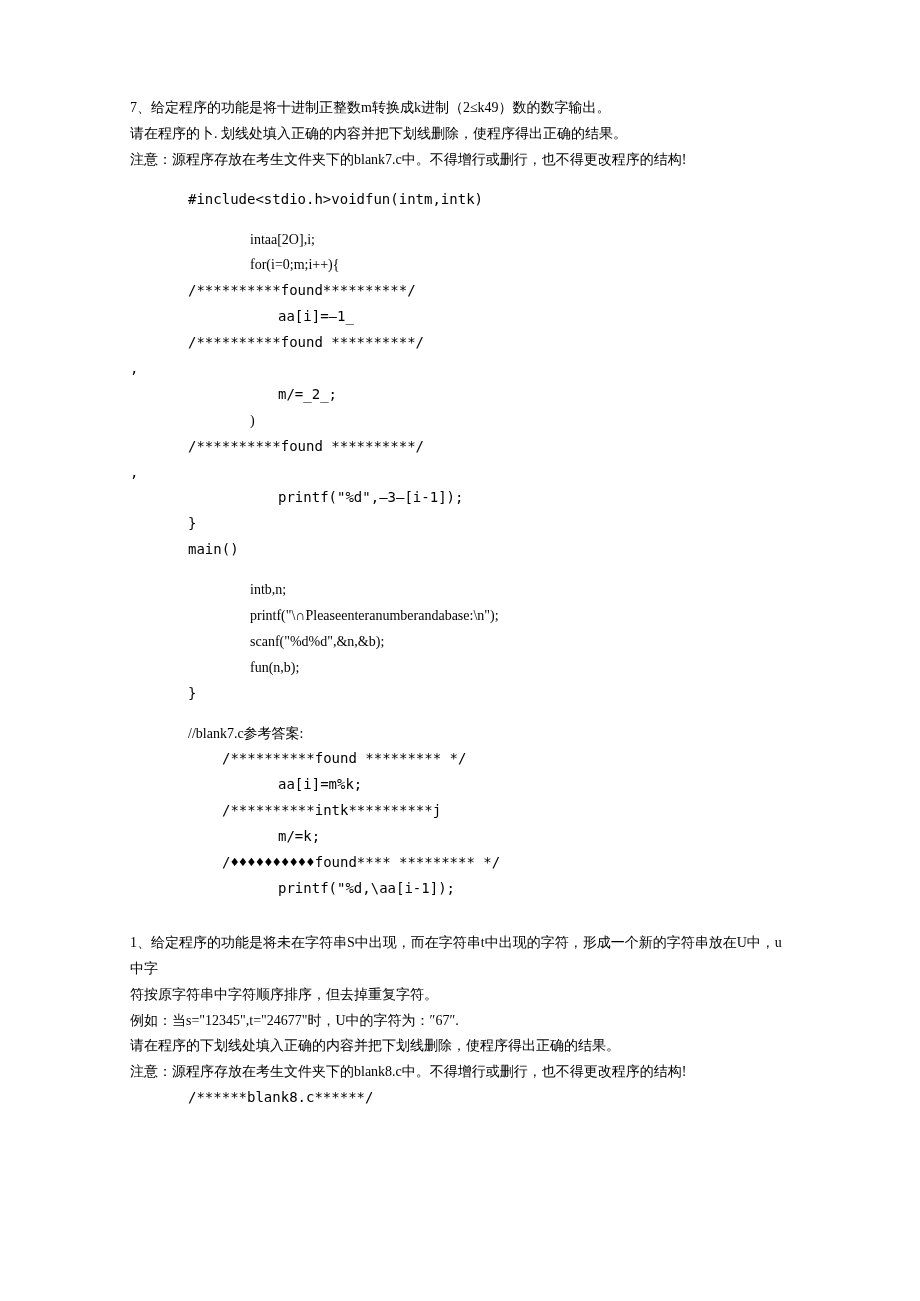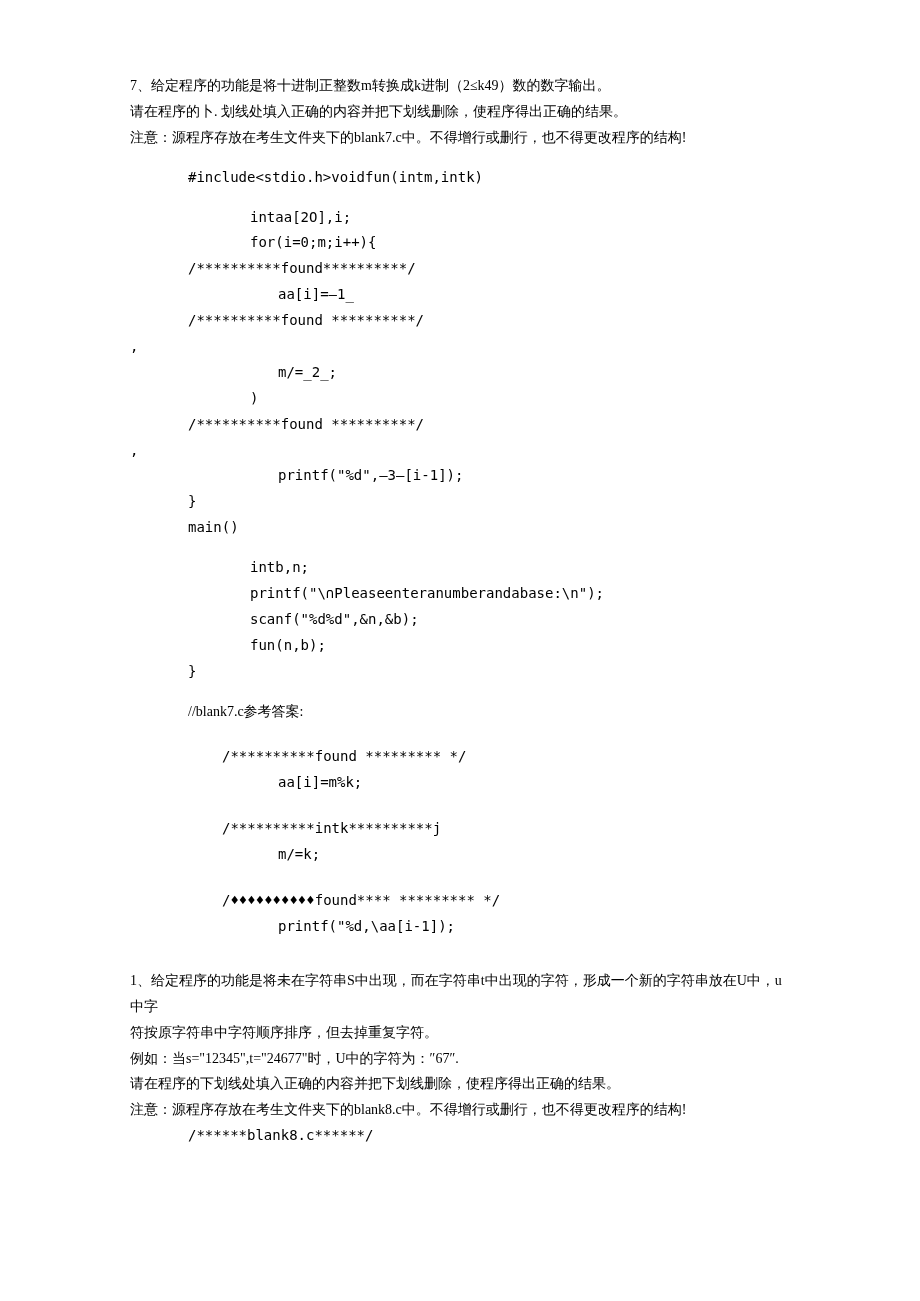--- a/index.html
+++ b/index.html
@@ -6,32 +6,32 @@
     margin: 0;
     padding: 0;
     background: #ffffff;
     font-family: "SimSun", "Songti SC", serif;
     font-size: 14px;
     color: #000;
     line-height: 1.85;
     width: 920px;
   }
   .page {
-    padding: 73px 130px 60px 130px;
+    padding: 95px 130px 60px 130px;
     box-sizing: border-box;
   }
   .para {
     margin: 0;
   }
   .code-block {
     font-family: "SimSun", "Songti SC", monospace;
   }
   .ind1 { padding-left: 58px; }
-  .ind2 { padding-left: 92px; margin-top: 20px; }
-  .ind3 { padding-left: 120px; }
+  .ind2 { padding-left: 92px; }
+  .ind3 { padding-left: 120px; font-family: Liberation Serif, serif; }
   .ind4 { padding-left: 148px; }
   .spacer { height: 14px; }
 </style>
 </head>
 <body>
 
 <div class="page">
 
   <p class="para">7、给定程序的功能是将十进制正整数m转换成k进制（2≤k49）数的数字输出。</p>
   <p class="para">请在程序的卜. 划线处填入正确的内容并把下划线删除，使程序得出正确的结果。</p>

